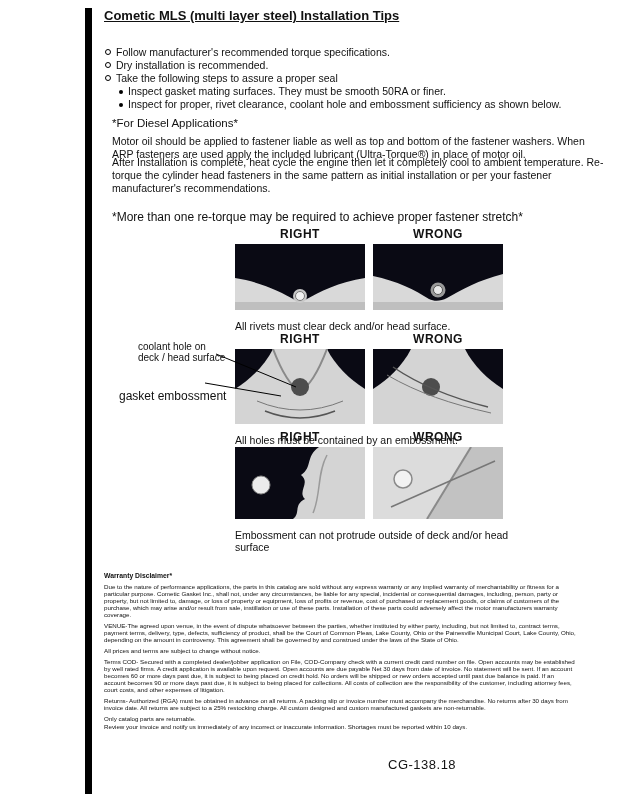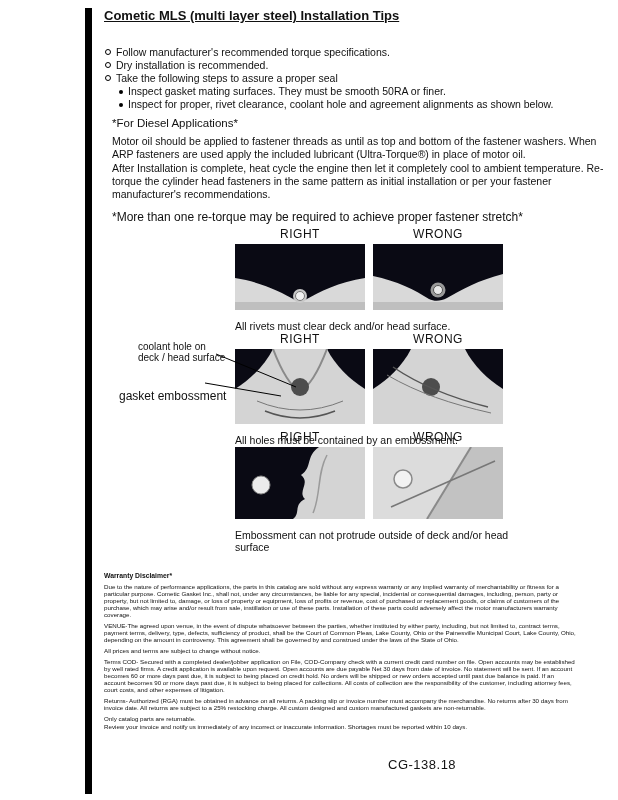--- a/index.html
+++ b/index.html
@@ -18,28 +18,28 @@
 
   .bullets { position:absolute; left:105px; top:46px; font-size:10.5px; line-height:13px; }
   .b-row { display:flex; align-items:baseline; }
   .b-mark { flex:0 0 auto; width:4px; height:4px; border:1px solid #000; border-radius:50%; margin-right:5px; position:relative; top:-1px; }
   .sub { margin-left:14px;text-align:right; }
   .s-mark { flex:0 0 auto; width:4px; height:4px; background:#000; border-radius:50%; margin-right:5px; position:relative; top:-1px; }
 
   .diesel-h { position:absolute; left:112px; top:117px; font-size:11.5px; font-weight:normal; }
   .para { position:absolute; left:112px; width:492px; font-size:10.5px; line-height:13px; }
   .p1 { top:135px; }
-  .p2 { top:162px; }
+  .p2 { top:156px; }
   .note { position:absolute; left:112px; top:210px; font-size:12px; }
 
   .diag-block { position:absolute; left:235px; width:268px; }
   .row1 { top:227px; }
   .row2 { top:332px; }
   .row3 { top:430px; }
-  .hdr-row { display:flex; gap:8px; margin-bottom:3px; }
+  .hdr-row { display:flex; gap:8px; margin-bottom:3px;font-weight:bold; }
   .hdr { width:130px; text-align:center; font-size:12px; letter-spacing:0.5px; }
   .img-row { display:flex; gap:8px; }
   .dimg { display:block; }
   .caption { margin-top:10px; font-size:10.5px; line-height:12px; }
   .cap3 { width:280px; }
 
   .lbl-coolant { position:absolute; left:138px; top:341px; font-size:10px; line-height:11px; }
   .lbl-emboss  { position:absolute; left:119px; top:389px; font-size:12px; }
   .connectors  { position:absolute; left:198px; top:346px; }
 
@@ -69,26 +69,26 @@
   <div class="b-row">
     <span class="b-mark"></span>
     <span>Take the following steps to assure a proper seal</span>
   </div>
   <div class="b-row sub">
     <span class="s-mark"></span>
     <span>Inspect gasket mating surfaces.  They must be smooth 50RA or finer.</span>
   </div>
   <div class="b-row sub">
     <span class="s-mark"></span>
-    <span>Inspect for proper, rivet clearance, coolant hole and agreement alignments as shown below.</span>
+    <span>Inspect for proper, rivet clearance, coolant hole and embossment sufficiency as shown below.</span>
   </div>
 </div>
 
 <div class="diesel-h">*For Diesel Applications*</div>
-<div class="para p1">Motor oil should be applied to fastener threads as until as top and bottom of the fastener washers. When ARP fasteners are used apply the included lubricant (Ultra-Torque®) in place of motor oil.</div>
+<div class="para p1">Motor oil should be applied to fastener liable as well as top and bottom of the fastener washers. When ARP fasteners are used apply the included lubricant (Ultra-Torque®) in place of motor oil.</div>
 <div class="para p2">After Installation is complete, heat cycle the engine then let it completely cool to ambient temperature. Re-torque the cylinder head fasteners in the same pattern as initial installation or per your fastener manufacturer's recommendations.</div>
 <div class="note">*More than one re-torque may be required to achieve proper fastener stretch*</div>
 
 <div class="diag-block row1">
   <div class="hdr-row">
     <div class="hdr">RIGHT</div>
     <div class="hdr">WRONG</div>
   </div>
   <div class="img-row">
     <svg class="dimg" width="130" height="66">

